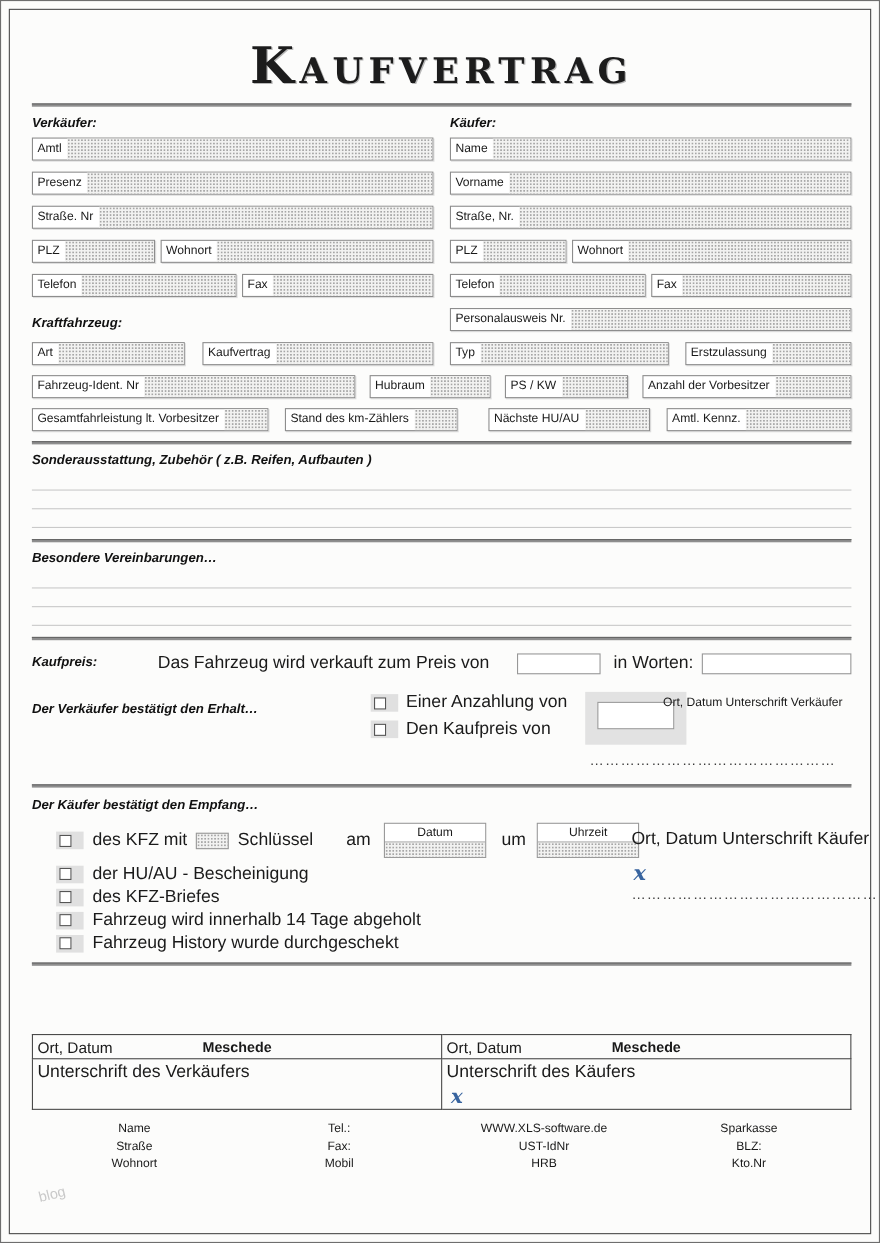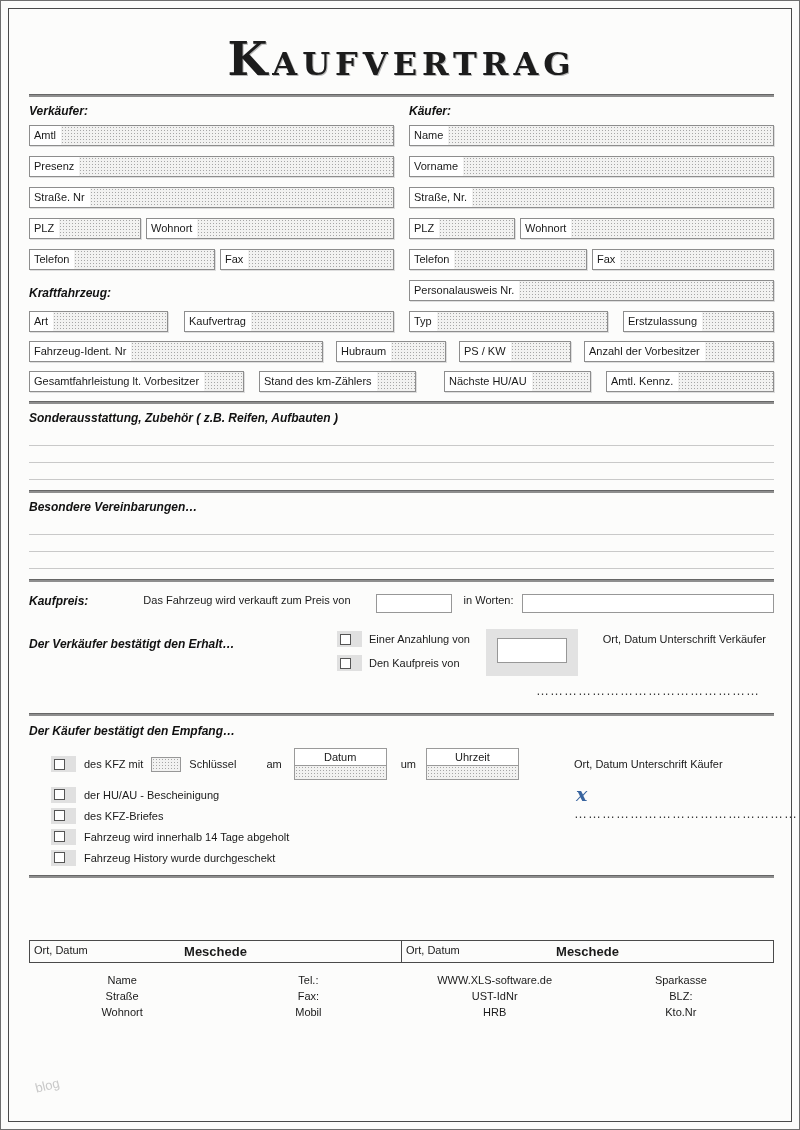--- a/index.html
+++ b/index.html
@@ -33,21 +33,21 @@
 
   .kfz-head { margin-top:16px; }
 
   .vrow { display:flex; margin-bottom:9px; }
 
   .wlines { margin-top:4px; }
   .wline { height:17px; border-bottom:1px solid #c9c9c9; }
 
   h2.blockhead { margin-top:7px; }
 
-  .small { font-size:11px; }
+  .small { font-size:16px; }
 
   .price-row { display:flex; align-items:flex-start; margin-top:12px; height:22px; }
   .inputbox { display:inline-block; height:19px; border:1px solid #979797; background:#fff; }
 
   .seller-confirm { position:relative; margin-top:9px; height:78px; display:flex; align-items:flex-start; }
   .sc-head { width:300px; margin-top:12px; }
   .cb-col { margin-left:8px; margin-top:2px; }
   .cb-line { display:flex; align-items:center; height:24px; }
   .cbwrap { width:25px; height:16px; background:#e0e0e0; display:flex; align-items:center; padding-left:3px; flex:none; }
   .cbox { width:11px; height:11px; background:#fff; border:1px solid #555; }
@@ -72,21 +72,21 @@
   .tb-uhr { margin-left:10px; }
   .bc-sig { position:absolute; right:8px; top:30px; width:192px; }
   .bc-sig .small { white-space:nowrap; }
   .hand-x { display:block; margin:13px 0 0 2px; font-family:"DejaVu Serif", serif; font-style:italic; font-weight:bold;
             font-size:19px; color:#38649f; line-height:1; }
   .r-bottom { margin-top:7px; }
 
   table.sig-table { width:100%; border-collapse:collapse; margin-top:62px; }
   table.sig-table td { border:1px solid #4a4a4a; position:relative; font-size:11px; width:50%; }
   tr.r1 td { height:21px; }
-  .cell-label { position:absolute; left:4px; top:3px; font-size:11px; white-space:nowrap;text-align:center; }
+  .cell-label { position:absolute; left:4px; top:3px; font-size:14px; white-space:nowrap;text-align:center; }
   .city { display:block; text-align:center; font-weight:bold; font-size:13px; line-height:21px; }
   tr.r2 td { height:46px; vertical-align:top; padding:3px 4px; }
   .hand-x2 { position:absolute; left:8px; bottom:1px; font-family:"DejaVu Serif", serif; font-style:italic; font-weight:bold;
              font-size:18px; color:#38649f; line-height:1; }
 
   .footer { display:flex; margin-top:9px; }
   .fcol { flex:1; display:flex; flex-direction:column; text-align:center; font-size:11px; line-height:16px; }
 
   .watermark { position:absolute; left:34px; bottom:36px; font-size:13px; color:#c9c9c9; transform:rotate(-14deg); }
 </style>
@@ -349,20 +349,29 @@
           <tr class="r1">
         <td>
           <span class="cell-label">Ort,  Datum</span>
           <span class="city">Meschede</span>
         </td>
         <td>
           <span class="cell-label">Ort, Datum</span>
           <span class="city">Meschede</span>
         </td>
       </tr>
+      <tr class="r2">
+        <td>
+          <span class="small">Unterschrift des Verkäufers</span>
+        </td>
+        <td>
+          <span class="small">Unterschrift des Käufers</span>
+          <span class="hand-x2">x</span>
+        </td>
+      </tr>
     </tbody>
       </table>
 
     <div class="footer">
       <div class="fcol">
         <span>Name</span>
         <span>Straße</span>
         <span>Wohnort</span>
       </div>
       <div class="fcol">

